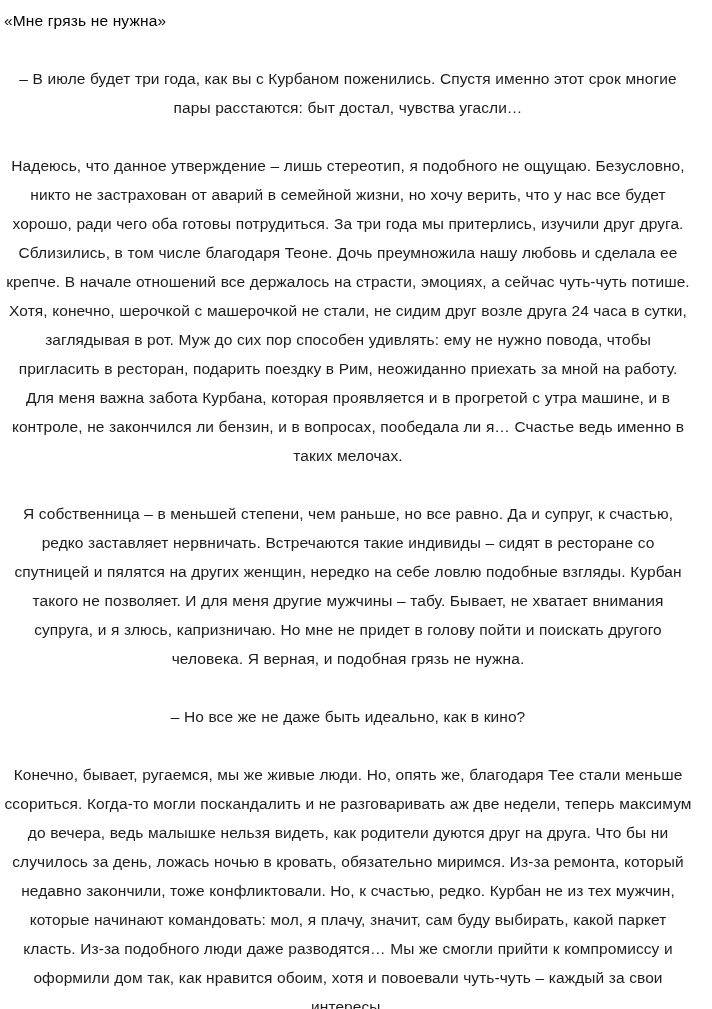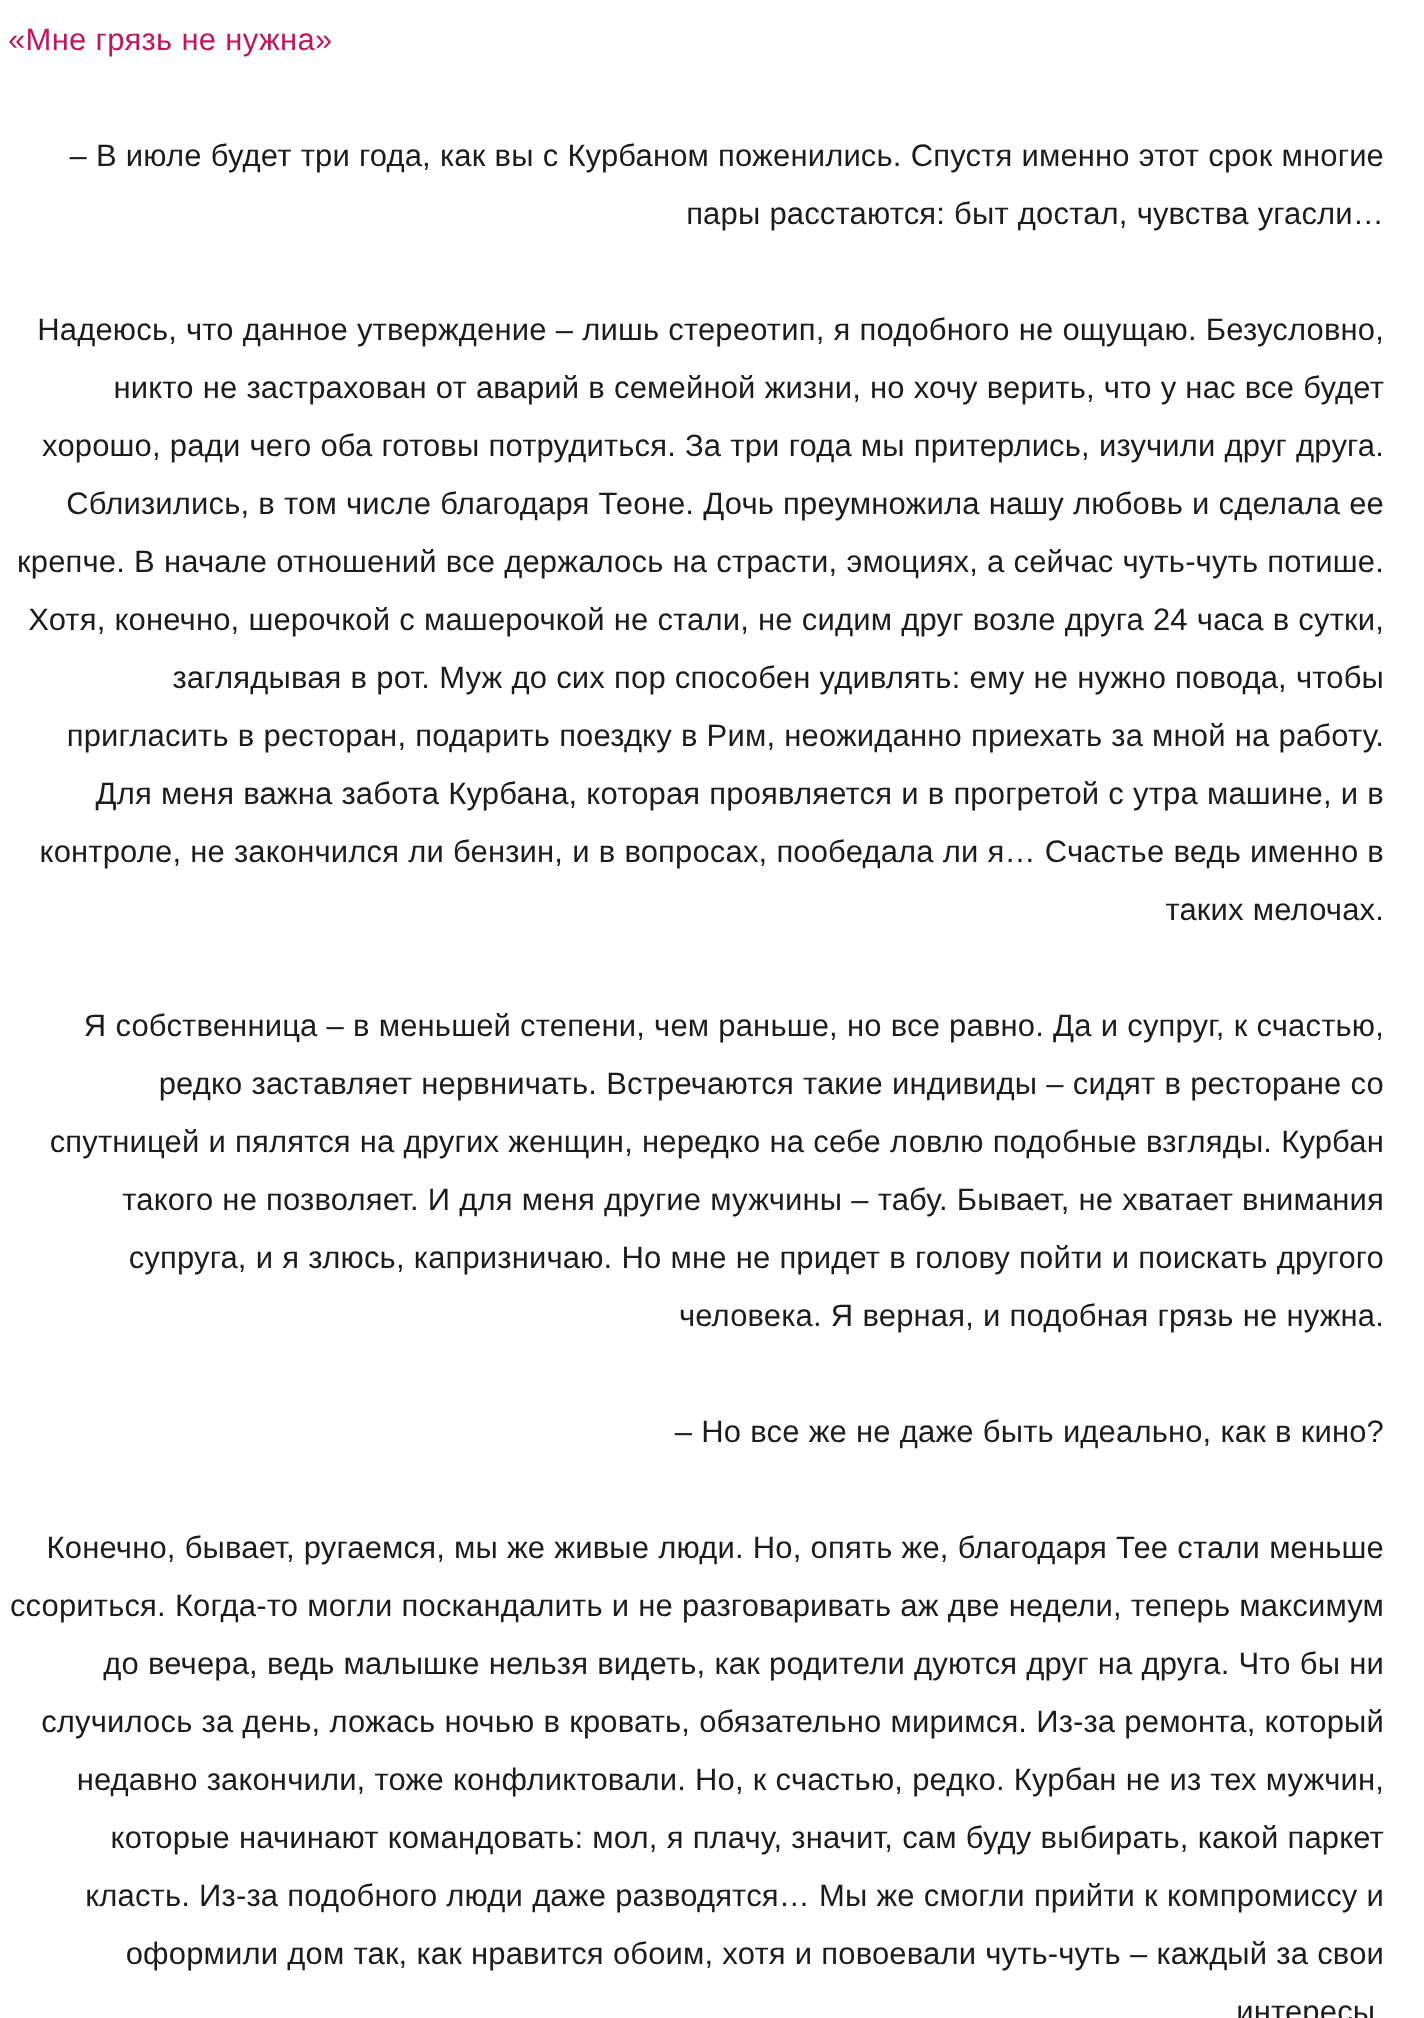--- a/index.html
+++ b/index.html
@@ -18,31 +18,31 @@
   }
   .article {
     box-sizing: border-box;
     width: 712px;
     padding: 6px 20px 0 4px;
   }
   .article-title {
     font-size: 15.5px;
     line-height: 29px;
     font-weight: 400;
-    color: #be185d;
+    color: #000000;
     margin: 0 0 29px 0;
     letter-spacing: 0.01em;
   }
   .para {
     font-size: 15.5px;
     line-height: 29px;
     font-weight: 400;
     color: #1c1c1c;
     margin: 0 0 29px 0;
-    text-align: right;
+    text-align: center;
     letter-spacing: 0.005em;
     word-spacing: 0.01em;
   }
   .para:last-child {
     margin-bottom: 0;
   }
   .para.question {
     font-weight: 400;
   }
 </style>

